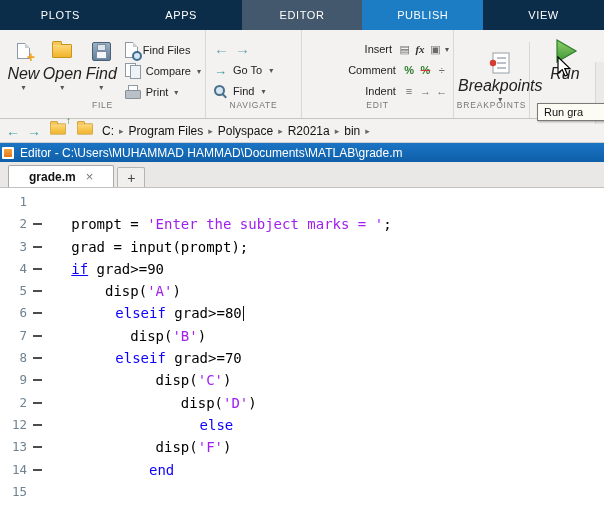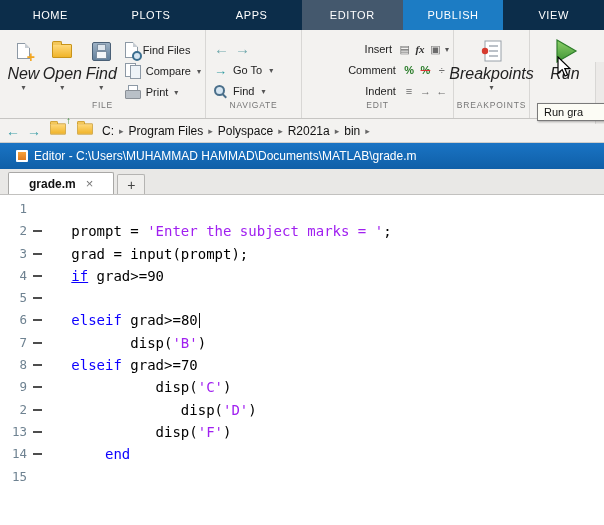--- a/index.html
+++ b/index.html
@@ -14,21 +14,21 @@
   .rtab.highlight{background:#1c7cc4;}
 
   
   .toolbar{height:88px;background:#f3f2f0;border-bottom:1px solid #c6c5c3;display:flex;position:relative;}
   .sec{position:relative;border-right:1px solid #d8d7d5;box-sizing:border-box;padding:4px 4px 14px 4px;display:flex;}
   .seclabel{position:absolute;bottom:8px;left:0;right:0;text-align:center;font-size:8.5px;
             color:#767676;letter-spacing:.8px;}
   .sec-file{width:206px;}
   .sec-nav{width:96px;}
   .sec-edit{width:152px;}
-  .sec-bp{width:76px;justify-content:center;}
+  .sec-bp{width:76px;margin-top:12px;}
   .sec-run{flex:1;justify-content:flex-start;padding-left:10px;}
 
   .bigbtn{width:42px;display:flex;flex-direction:column;align-items:center;padding-top:4px;gap:1px;cursor:default;}
   .icbox{height:26px;display:flex;align-items:center;justify-content:center;}
   .blabel{font-size:16px;color:#222;font-style:italic;}
   .dd{font-size:8px;color:#555;line-height:7px;}
 
   .smallcol{display:flex;flex-direction:column;gap:3px;padding-top:7px;margin-left:4px;}
   .smallbtn{display:flex;align-items:center;gap:5px;font-size:11px;color:#222;height:18px;cursor:default;}
   .dd2{font-size:8px;color:#555;margin-left:1px;}
@@ -87,22 +87,22 @@
   .i-upfolder .uparr{position:absolute;right:-3px;top:-7px;color:#2a7d2a;font-size:10px;font-weight:bold;}
 
   
   .crumbbar{height:24px;background:#f3f2f0;border-bottom:1px solid #cfcecc;display:flex;align-items:center;
             padding:0 6px;gap:7px;font-size:12px;box-sizing:border-box;}
   .crumbbar .navarrow{font-size:14px;color:#3f9fa8;}
   .crumb{color:#111;cursor:default;}
   .crumb-sep{color:#666;font-size:9px;}
 
   
-  .edtitle{height:26px;background:linear-gradient(#1a74c4,#0f5fa8);display:flex;align-items:center;gap:6px;
-           padding:0 16px;color:#fff;font-size:12px;}
+  .edtitle{height:19px;background:linear-gradient(#1a74c4,#0f5fa8);display:flex;align-items:center;gap:6px;
+           padding:0 2px;color:#fff;font-size:12px;}
   .i-editor{width:12px;height:12px;background:#fff;position:relative;display:inline-block;border-radius:1px;}
   .i-editor::after{content:'';position:absolute;inset:2px;background:linear-gradient(#f7a23b,#e07b1f);}
 
   
   .doctabs{height:26px;background:#e9e8e6;border-bottom:1px solid #c2c1bf;display:flex;align-items:flex-end;
            padding-left:8px;gap:3px;box-sizing:border-box;}
   .dtab{background:#fff;border:1px solid #a9a8a6;border-bottom:none;height:21px;display:flex;align-items:center;
         gap:10px;padding:0 20px;font-size:12px;font-weight:bold;color:#111;border-radius:2px 2px 0 0;}
   .dtab-close{color:#777;font-size:13px;font-weight:normal;cursor:default;}
   .newtab{background:#f0efed;border:1px solid #b5b4b2;border-bottom:none;height:19px;width:26px;display:flex;
@@ -110,38 +110,37 @@
 
   
   .codearea{background:#fff;height:336px;overflow:hidden;padding-top:3px;
             font-family:"DejaVu Sans Mono","Liberation Mono",monospace;font-size:14px;}
   .crow{display:flex;height:22.3px;line-height:22.3px;align-items:stretch;}
   .ln{width:27px;text-align:right;padding-right:3px;color:#6e8291;font-size:12.5px;flex:none;}
   .dash{width:16px;flex:none;position:relative;}
   .dash.on::after{content:'';position:absolute;left:3px;top:10px;width:9px;height:2px;background:#4d4d4d;}
   .codeline{white-space:pre;color:#000;}
   .tk-plain{color:#000;}
-  .tk-keyword{color:#0d00ff;}
+  .tk-keyword{color:#0d00ff;margin-left:44px;}
   .tk-keyword_u{color:#0d00ff;text-decoration:underline;}
   .tk-string{color:#a020f0;}
   .caret{display:inline-block;width:1.5px;height:15px;background:#111;vertical-align:-3px;margin-left:1px;}
 
   
   .cursor{position:absolute;left:556px;top:56px;z-index:60;}
   .tooltip{position:absolute;left:537px;top:103px;z-index:50;background:#fcfcf5;border:1px solid #7a7a7a;
            box-shadow:1px 1px 2px rgba(0,0,0,.3);font-size:11px;color:#111;padding:2px 6px;
            white-space:nowrap;width:90px;overflow:hidden;box-sizing:border-box;}
 </style>
 </head>
 <body>
 
 <div class="app">
 
   <div class="tabstrip">
-      <div class="rtab normal">HOME</div>
       <div class="rtab normal">PLOTS</div>
       <div class="rtab normal">APPS</div>
       <div class="rtab active">EDITOR</div>
       <div class="rtab highlight">PUBLISH</div>
       <div class="rtab normal">VIEW</div>
     </div>
 
   <div class="toolbar">
 
     <section class="sec sec-file">
@@ -321,20 +320,21 @@
           <span class="codeline"><span class="tk-plain">   grad = input(prompt);</span></span>
         </div>
         <div class="crow">
           <span class="ln">4</span>
           <span class="dash on"></span>
           <span class="codeline"><span class="tk-plain">   </span><span class="tk-keyword_u">if</span><span class="tk-plain"> grad&gt;=90</span></span>
         </div>
         <div class="crow">
           <span class="ln">5</span>
           <span class="dash on"></span>
+          <span class="codeline"><span class="tk-plain">       disp(</span><span class="tk-string">'A'</span><span class="tk-plain">)</span></span>
         </div>
         <div class="crow">
           <span class="ln">6</span>
           <span class="dash on"></span>
           <span class="codeline"><span class="tk-plain">   </span><span class="tk-keyword">elseif</span><span class="tk-plain"> grad&gt;=80</span><span class="caret"></span></span>
         </div>
         <div class="crow">
           <span class="ln">7</span>
           <span class="dash on"></span>
           <span class="codeline"><span class="tk-plain">          disp(</span><span class="tk-string">'B'</span><span class="tk-plain">)</span></span>
@@ -346,20 +346,25 @@
         </div>
         <div class="crow">
           <span class="ln">9</span>
           <span class="dash on"></span>
           <span class="codeline"><span class="tk-plain">             disp(</span><span class="tk-string">'C'</span><span class="tk-plain">)</span></span>
         </div>
         <div class="crow">
           <span class="ln">2</span>
           <span class="dash on"></span>
           <span class="codeline"><span class="tk-plain">                disp(</span><span class="tk-string">'D'</span><span class="tk-plain">)</span></span>
+        </div>
+        <div class="crow">
+          <span class="ln">12</span>
+          <span class="dash on"></span>
+          <span class="codeline"><span class="tk-plain">             </span><span class="tk-keyword">else</span></span>
         </div>
         <div class="crow">
           <span class="ln">13</span>
           <span class="dash on"></span>
           <span class="codeline"><span class="tk-plain">             disp(</span><span class="tk-string">'F'</span><span class="tk-plain">)</span></span>
         </div>
         <div class="crow">
           <span class="ln">14</span>
           <span class="dash on"></span>
           <span class="codeline"><span class="tk-plain">       </span><span class="tk-keyword">end</span></span>

